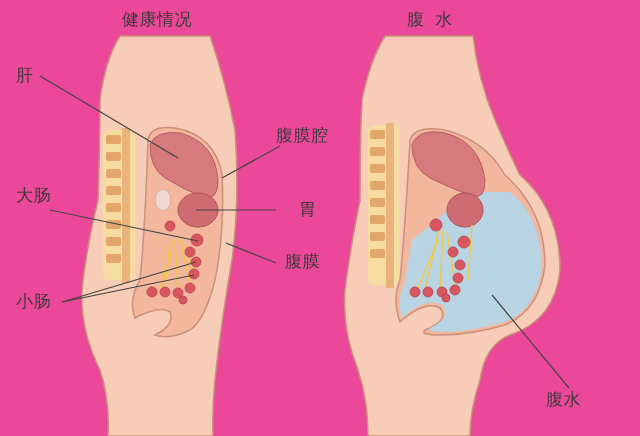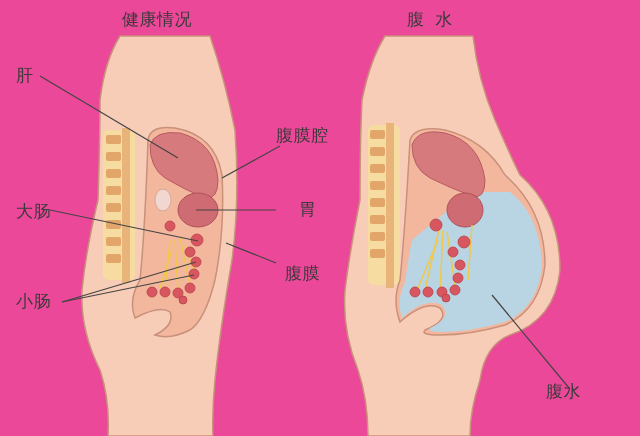--- a/index.html
+++ b/index.html
@@ -118,17 +118,17 @@
       <line x1="569" y1="388" x2="492" y2="295"></line>
     </g>
   </svg>
 
   <div class="lbl title" style="left:122px; top:8px;">健康情况</div>
   <div class="lbl title" style="left:407px; top:8px;">腹 水</div>
 
   <div class="lbl" style="left:16px; top:64px;">肝</div>
   <div class="lbl" style="left:276px; top:124px;text-align:right;">腹膜腔</div>
   <div class="lbl" style="left:299px; top:198px;">胃</div>
-  <div class="lbl" style="left:16px; top:200px;">大肠</div>
-  <div class="lbl" style="left:285px; top:262px;">腹膜</div>
+  <div class="lbl" style="left:16px; top:184px;">大肠</div>
+  <div class="lbl" style="left:285px; top:250px;">腹膜</div>
   <div class="lbl" style="left:16px; top:290px;">小肠</div>
-  <div class="lbl" style="left:546px; top:380px;">腹水</div>
+  <div class="lbl" style="left:546px; top:388px;">腹水</div>
 </div>
 
 </body></html>

